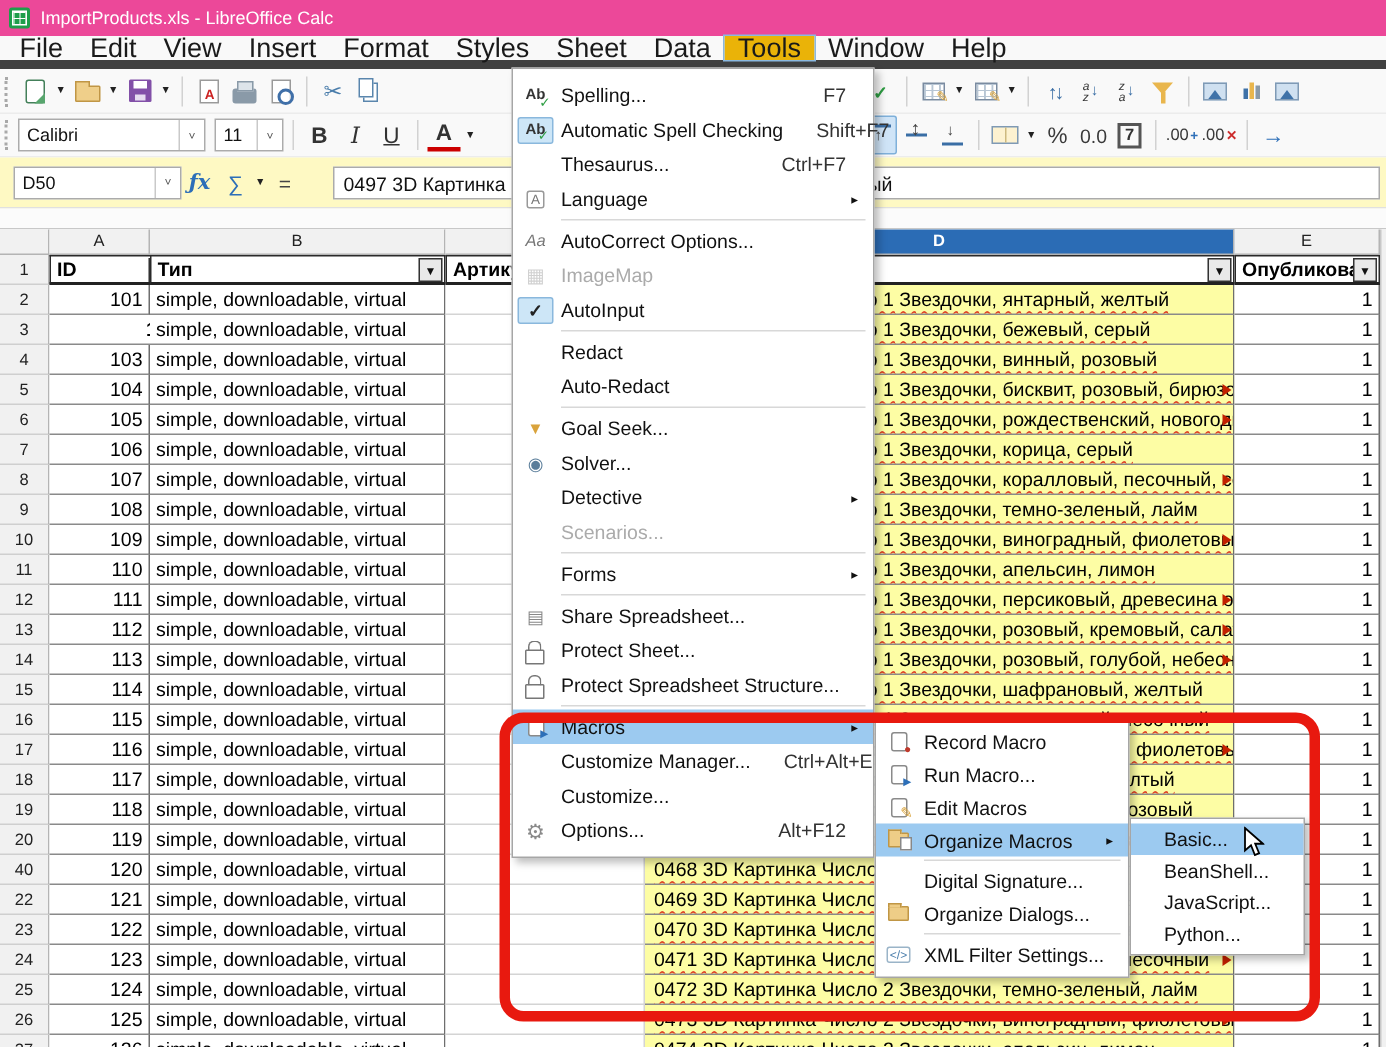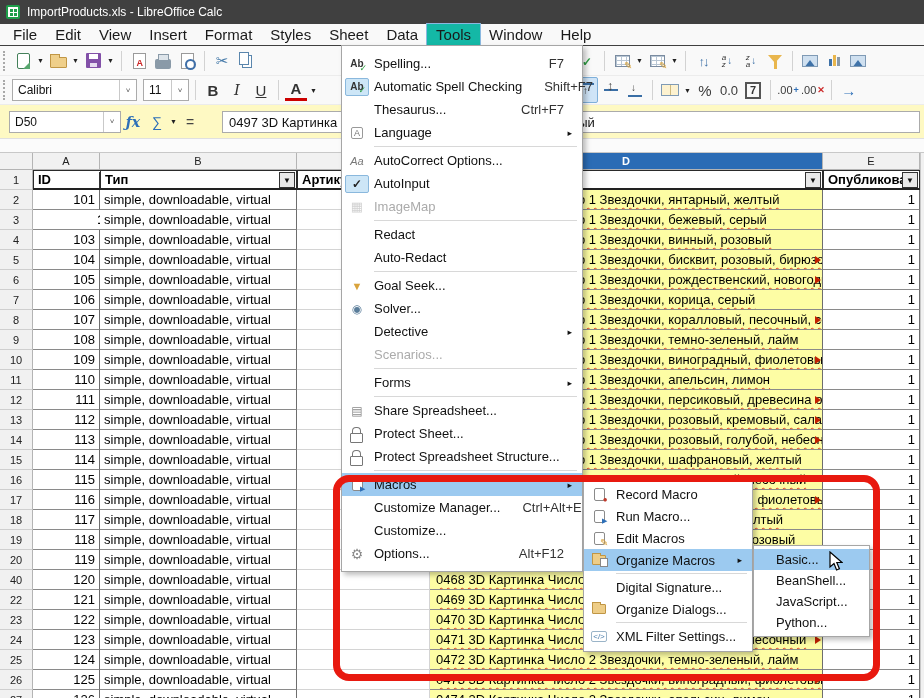--- a/index.html
+++ b/index.html
@@ -1,31 +1,31 @@
 <!DOCTYPE html>
 <html><head>
 <meta charset="utf-8">
 <style>
   *{margin:0;padding:0;box-sizing:border-box}
   body{background:#444;font-family:"Liberation Sans",sans-serif}
   .screen{position:relative;width:924px;height:698px;background:#fff;overflow:hidden;font-family:"Liberation Sans",sans-serif}
 
   
-  .titlebar{position:absolute;left:0;top:0;width:924px;height:24px;background:#404040;color:#fff;
+  .titlebar{position:absolute;left:0;top:0;width:924px;height:24px;background:#ec4899;color:#fff;
     display:flex;align-items:center;font-size:12px;padding-left:6px;gap:7px}
   .calc-logo{width:14px;height:14px;background:#1e9e4a;border-radius:2px;position:relative;flex:none}
   .calc-logo::before{content:"";position:absolute;left:2px;top:2px;right:2px;bottom:2px;
     background:linear-gradient(#fff 1px,transparent 1px),linear-gradient(90deg,#fff 1px,transparent 1px);
     background-size:4px 4px;border:1px solid #fff}
 
   
   .menubar{position:absolute;left:0;top:24px;width:924px;height:22px;background:#f9f9f9;display:flex;
-    align-items:stretch;font-size:15px;color:#1a1a1a;padding-left:4px;border-bottom:1px solid #404040}
+    align-items:stretch;font-size:18px;color:#1a1a1a;padding-left:4px;border-bottom:6px solid #404040}
   .mb-item{display:flex;align-items:center;padding:0 9px;cursor:default}
-  .mb-item.active{background:#14b8a6;outline:1px solid #8ab8e0}
+  .mb-item.active{background:#eab308;outline:1px solid #8ab8e0}
 
   
   .tb{position:absolute;left:0;width:924px;background:#f9f9f9;display:flex;align-items:center}
   .tb1{top:46px;height:30px;border-bottom:1px solid #ececec}
   .tb2{top:76px;height:29px;border-bottom:1px solid #ececec}
   .grip{width:4px;height:20px;margin:0 5px 0 3px;border-left:2px dotted #a9a9a9}
   .tgroup{display:flex;align-items:center;gap:2px}
   .tright{position:absolute;left:576px;top:0;height:100%;display:flex;align-items:center;gap:2px}
   .ti{min-width:22px;height:26px;display:inline-flex;align-items:center;justify-content:center;
     color:#3a5a78;font-size:14px;position:relative}
@@ -611,28 +611,28 @@
         <span class="mi-icon ic-language"></span>
         <span class="mi-label">Language</span>
         <span class="mi-arrow">▸</span>
       </div>
       <div class="menu-sep"></div>
       <div class="menu-item">
         <span class="mi-icon ic-autocorrect"></span>
         <span class="mi-label">AutoCorrect Options...</span>
         <span class="mi-arrow"></span>
       </div>
-      <div class="menu-item">
-        <span class="mi-icon tog ic-checkmark"></span>
-        <span class="mi-label">AutoInput</span>
-        <span class="mi-arrow"></span>
-      </div>
       <div class="menu-item disabled">
         <span class="mi-icon ic-imagemap"></span>
         <span class="mi-label">ImageMap</span>
+        <span class="mi-arrow"></span>
+      </div>
+      <div class="menu-item">
+        <span class="mi-icon tog ic-checkmark"></span>
+        <span class="mi-label">AutoInput</span>
         <span class="mi-arrow"></span>
       </div>
       <div class="menu-sep"></div>
       <div class="menu-item">
         <span class="mi-icon"></span>
         <span class="mi-label">Redact</span>
         <span class="mi-arrow"></span>
       </div>
       <div class="menu-item">
         <span class="mi-icon"></span>

